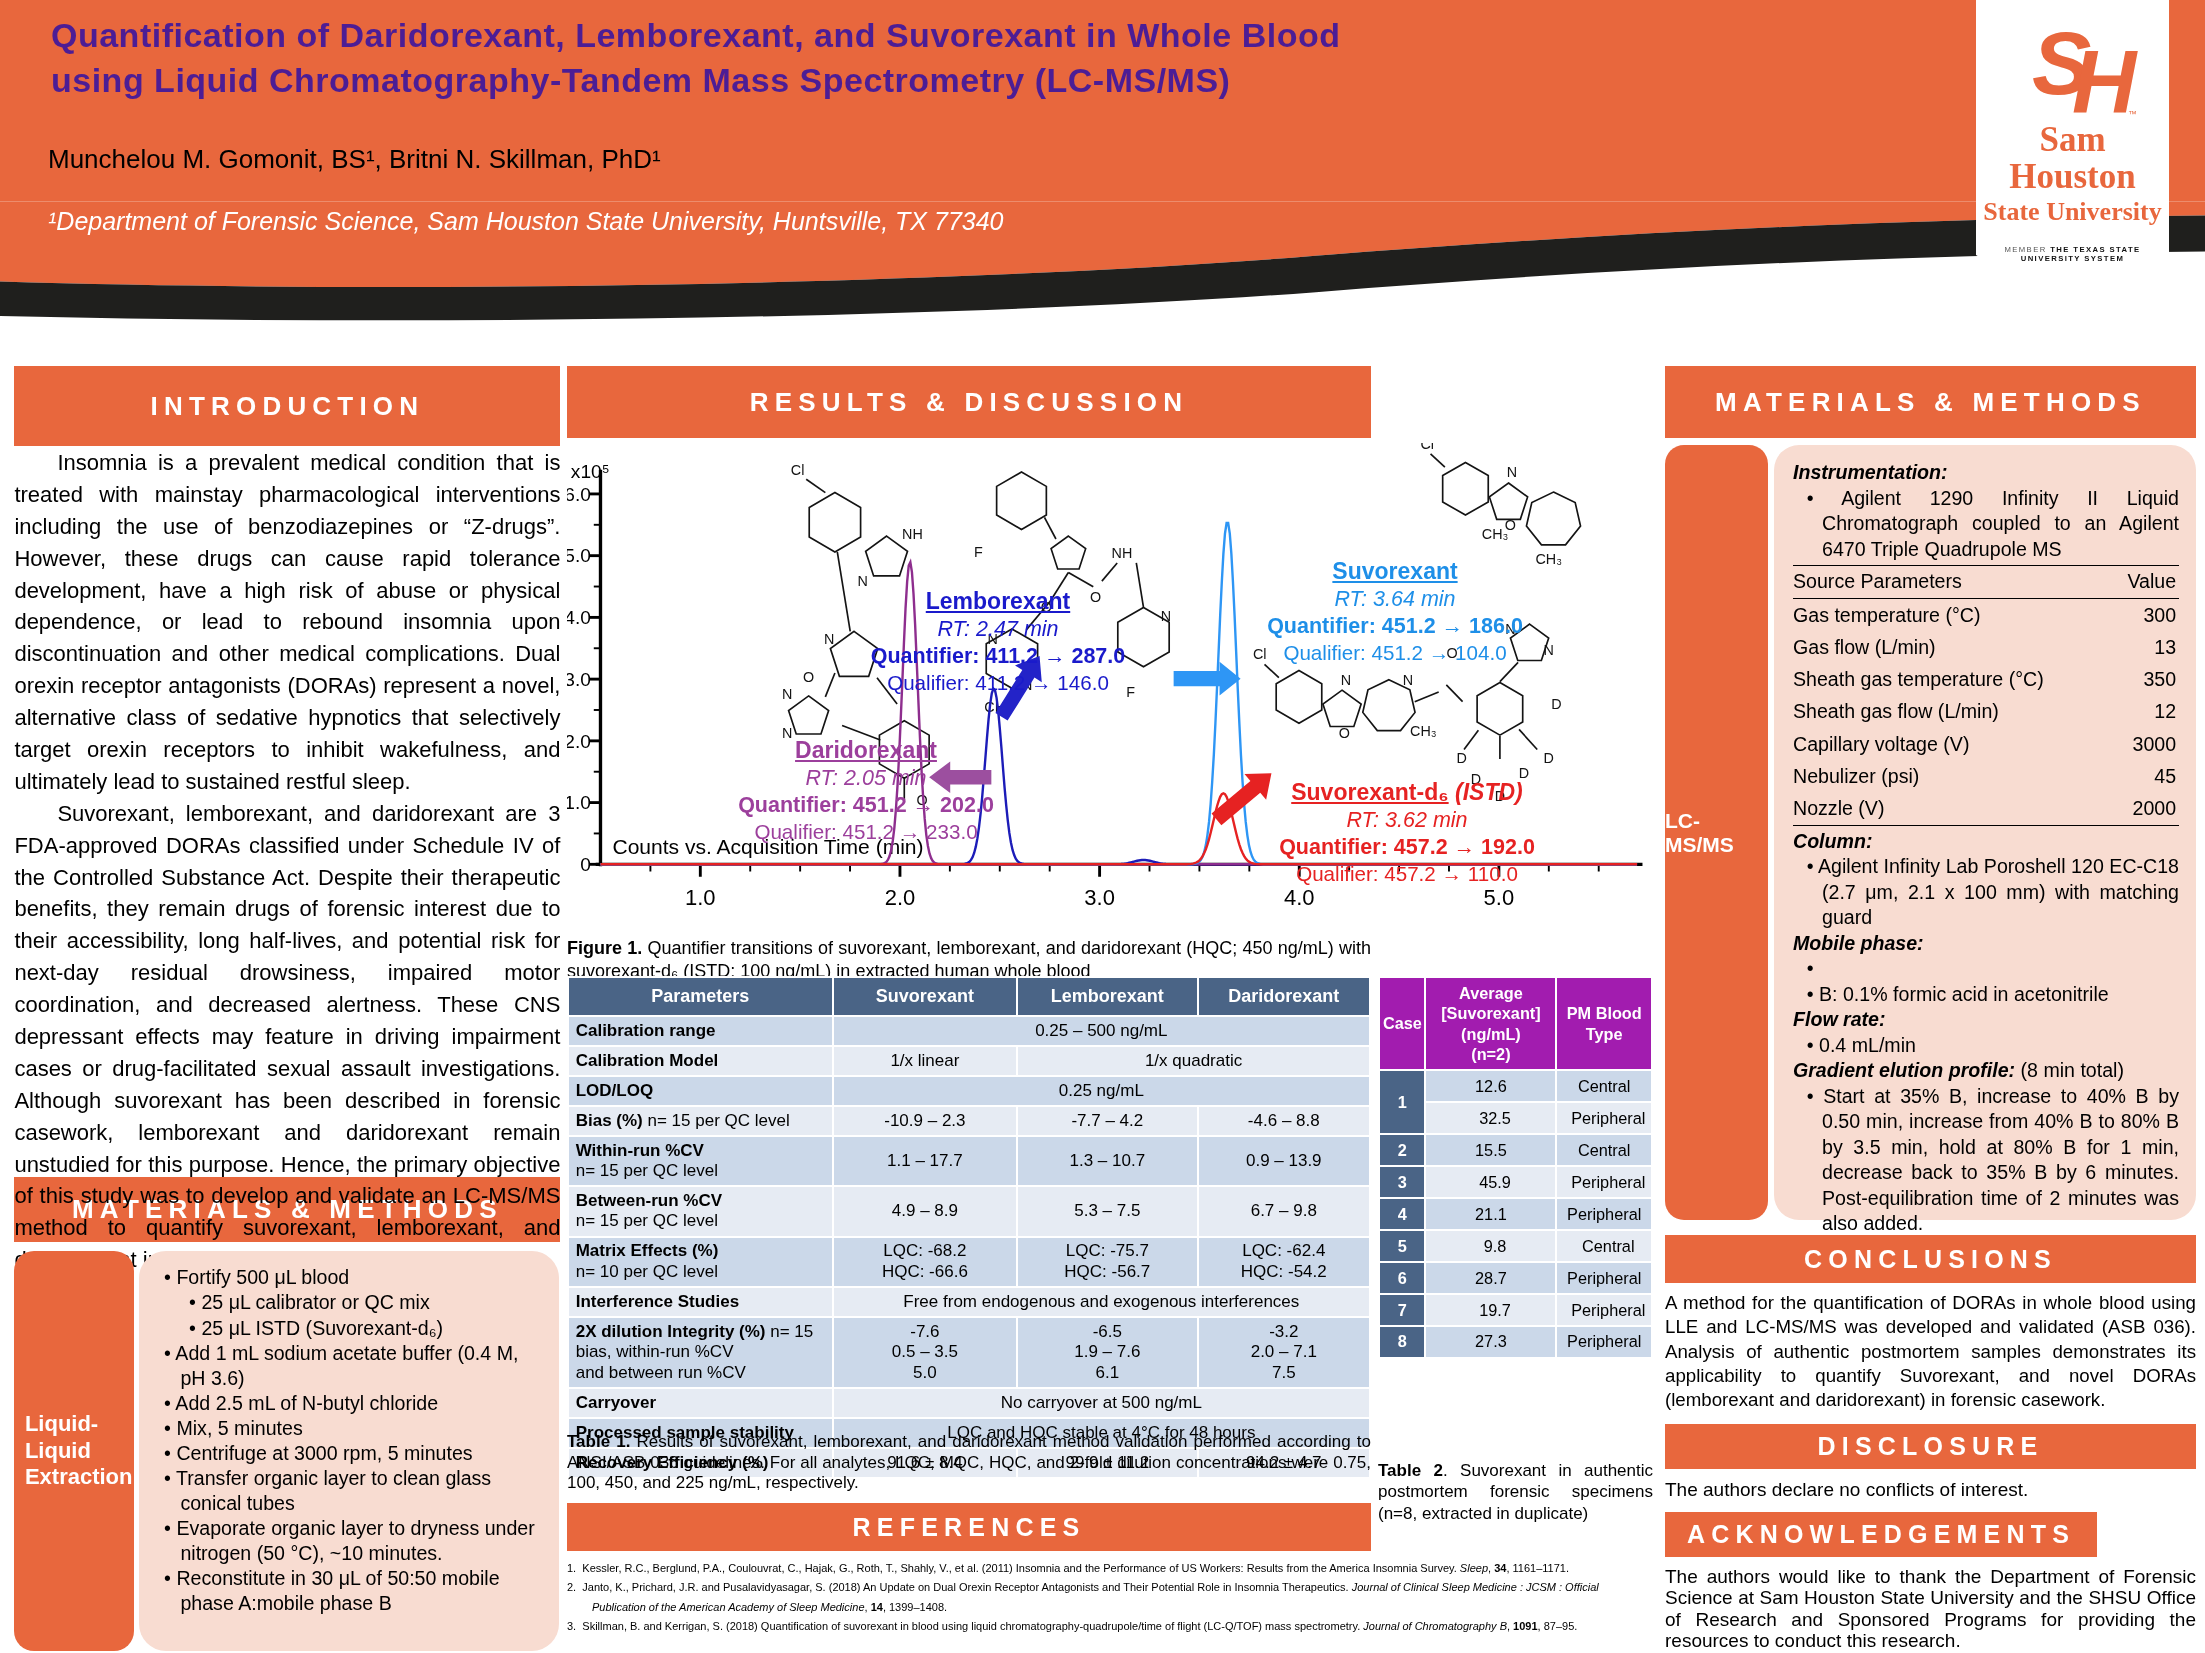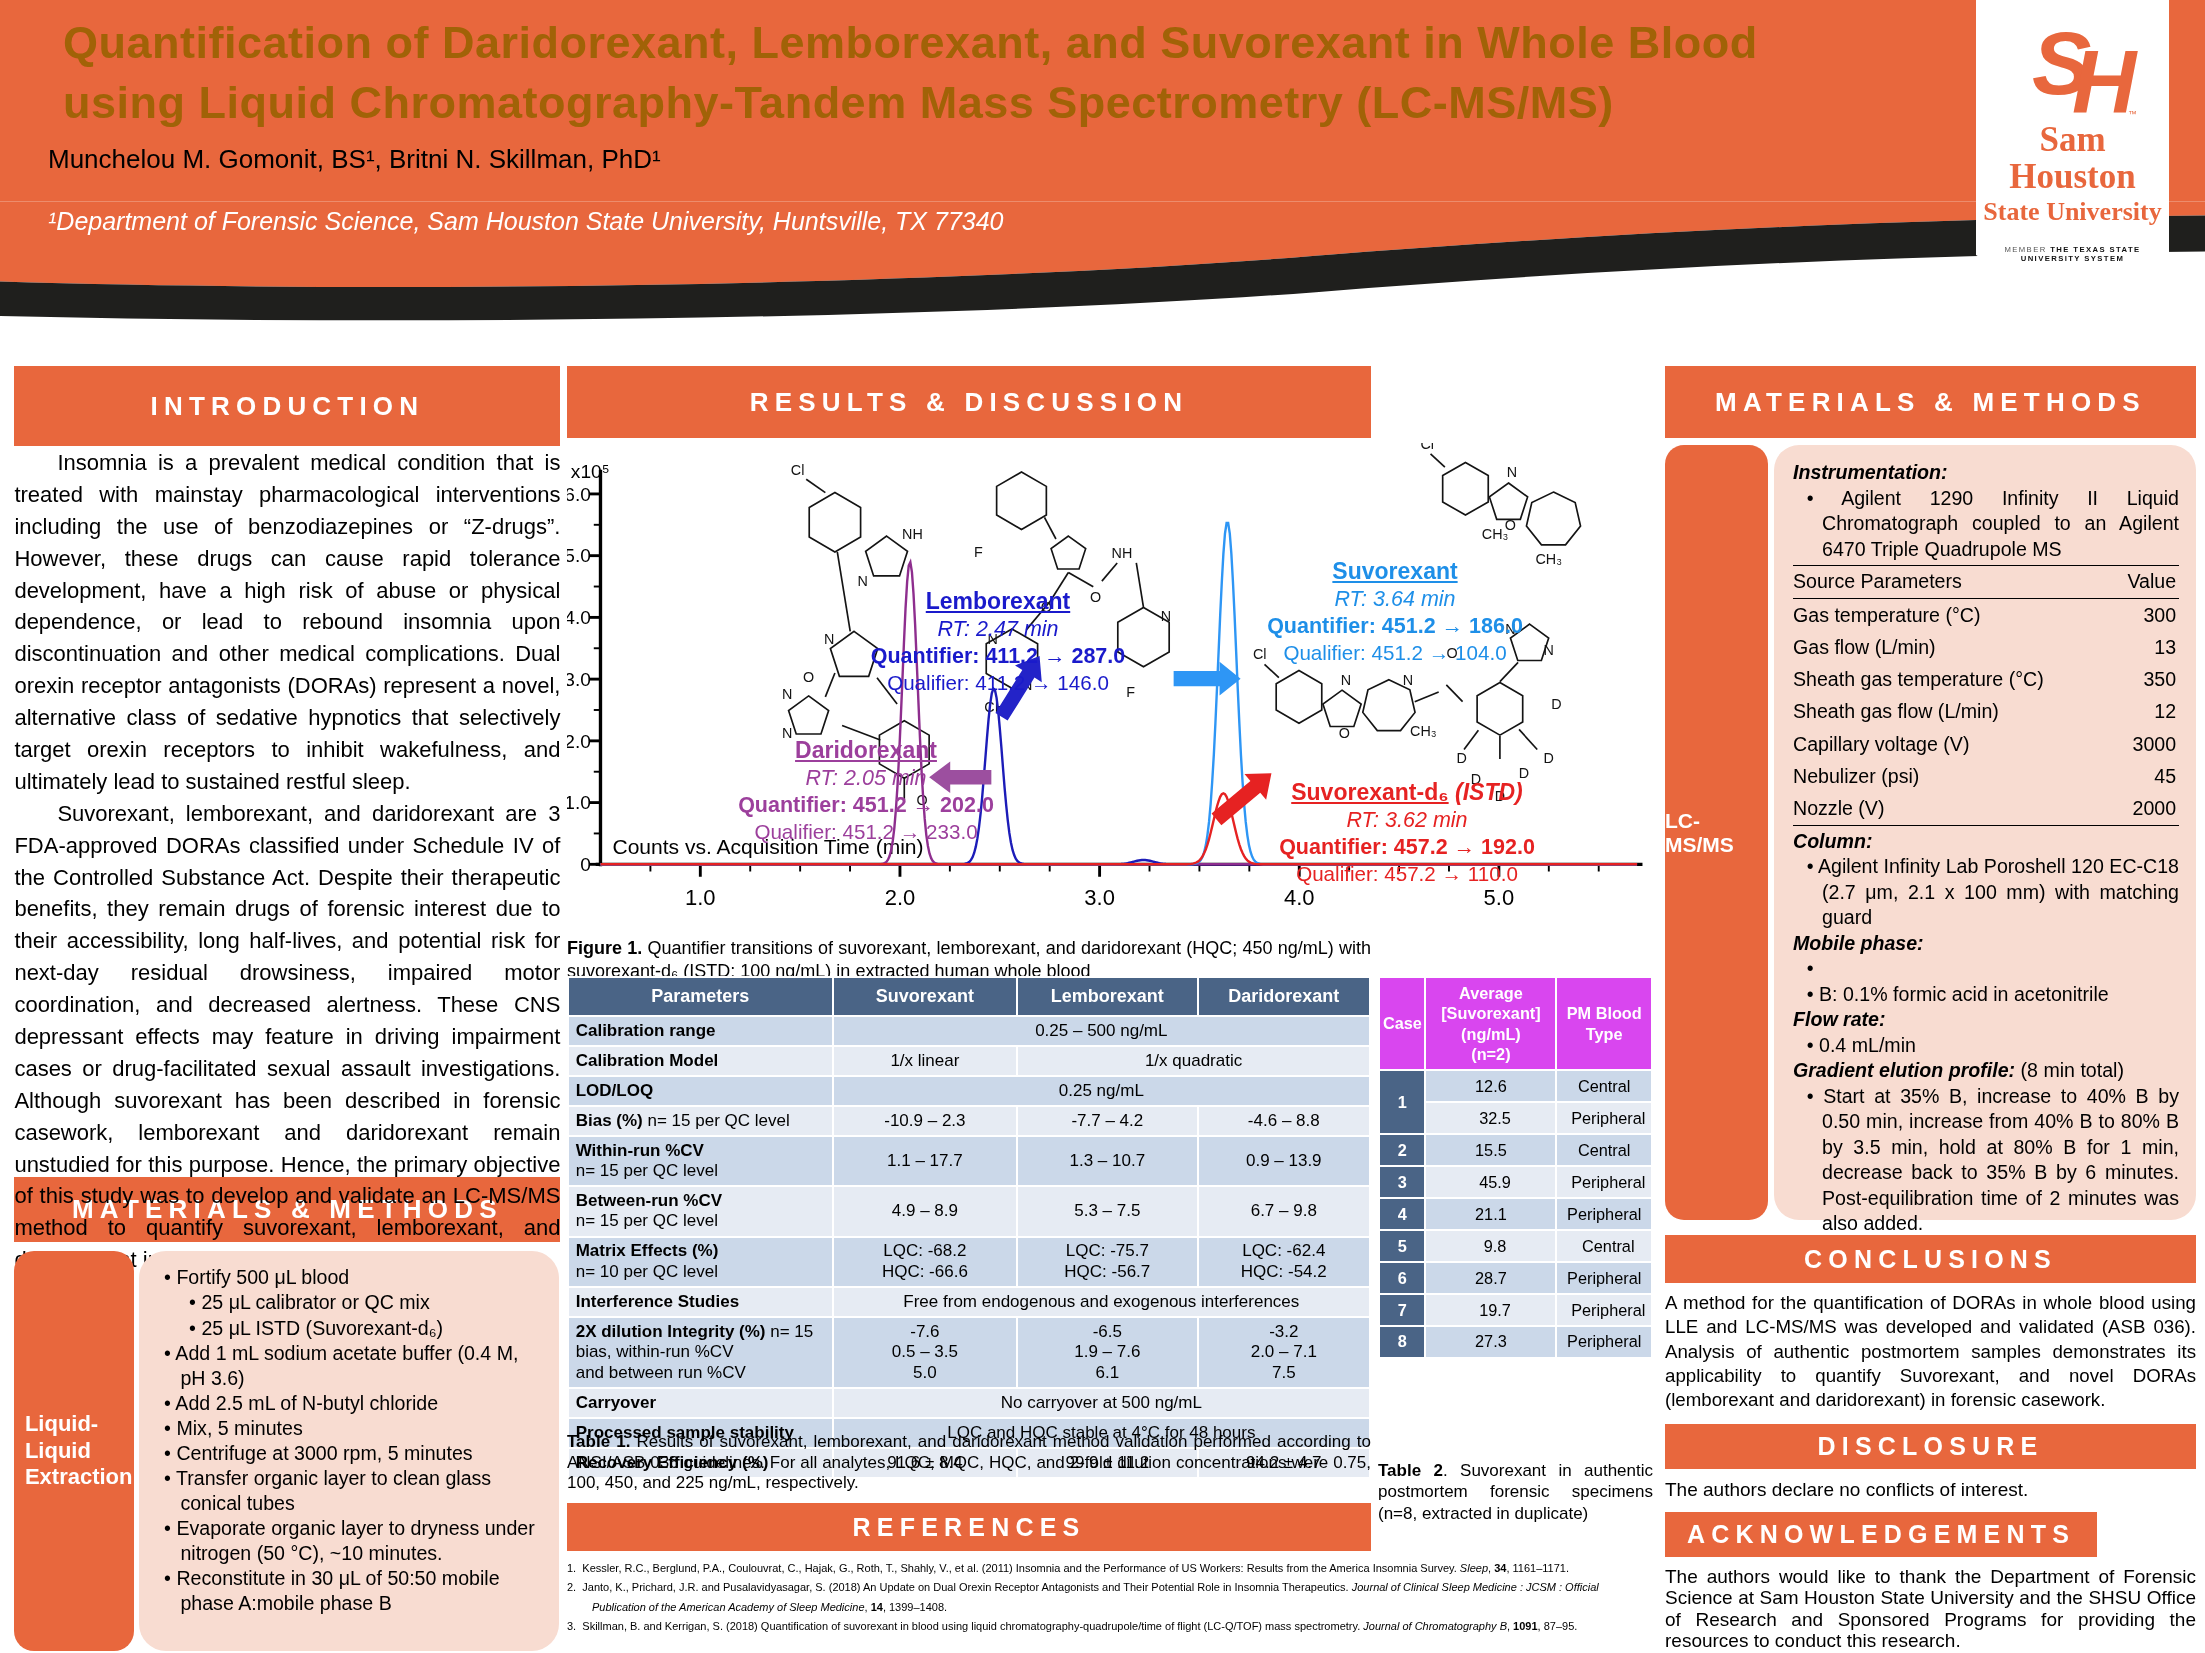--- a/index.html
+++ b/index.html
@@ -1,22 +1,22 @@
 <!DOCTYPE html>
 <html style="font-size:7.7px"><head>
 <meta charset="utf-8">
 <style>
   html,body{margin:0;padding:0;background:#888;}
   #poster{position:relative;width:2205px;height:1654px;background:#ffffff;overflow:hidden;
           font-family:"Liberation Sans","DejaVu Sans",sans-serif;color:#000;}
   
   .header{position:absolute;left:0;top:0;width:2205px;height:201px;background:#E8673D;}
   .header-curve{position:absolute;left:0;top:201px;width:2205px;height:144px;}
-  .title{position:absolute;left:63px;top:13.4px;width:1895px;color:#a16207;font-weight:bold;
-         font-size:45px;line-height:1.32;letter-spacing:0.5px;}
+  .title{position:absolute;left:51px;top:13.4px;width:1895px;color:#4c1d95;font-weight:bold;
+         font-size:34px;line-height:1.32;letter-spacing:0.5px;}
   .authors{position:absolute;left:48px;top:144px;width:1436px;color:#000;font-size:26px;font-weight:500;}
   .affiliation{position:absolute;left:48px;top:207px;width:1627px;color:#fff;font-size:25px;font-style:italic;z-index:3;}
   
   .pennant{position:absolute;left:1976px;top:0;width:193px;height:311px;background:#fff;z-index:6;
            clip-path:polygon(0 0,100% 0,100% 82%,50% 100%,0 82%);text-align:center;}
   .sh-row{margin-top:19px;height:103px;position:relative;}
   .sh-s,.sh-h{position:absolute;font-weight:bold;font-style:italic;color:#E8673D;font-size:89px;line-height:1;}
   .sh-s{left:56px;top:0;}
   .sh-h{left:96px;top:18px;}
   .sh-tm{position:absolute;left:152px;top:90px;font-size:8.6px;color:#E8673D;font-style:normal;}
@@ -63,21 +63,21 @@
   .t1 th,.t1 td{border:2.4px solid #fff;font-size:17px;line-height:1.2;padding:3.8px 6.7px;white-space:pre-line;}
   .t1 thead th{background:#4A6486;color:#fff;font-weight:bold;text-align:center;font-size:18px;padding:7.7px 4.8px;}
   .t1 td.lab{text-align:left;}
   .t1 td.val{text-align:center;}
   .t1 tr.ra td{background:#CBD8E9;}
   .t1 tr.rb td{background:#E6EBF3;}
   .t1 .bld{font-weight:bold;}
   .t1-caption{position:absolute;left:567px;top:1432px;width:804px;font-size:17px;line-height:1.22;text-align:justify;}
   .t2{position:absolute;left:1378px;top:976px;width:275px;table-layout:fixed;}
   .t2 th,.t2 td{border:2.4px solid #fff;font-size:16.3px;line-height:1.25;padding:4.8px 2.9px;text-align:center;white-space:pre-line;}
-  .t2 thead th{background:#d946ef;color:#fff;font-weight:bold;}
+  .t2 thead th{background:#a21caf;color:#fff;font-weight:bold;}
   .t2 td.case{background:#4A6486;color:#fff;font-weight:bold;}
   .t2 tr.ra td.d{background:#CBD8E9;}
   .t2 tr.rb td.d{background:#E6EBF3;padding-left:11px;}
   .t2-caption{position:absolute;left:1378px;top:1460px;width:275px;font-size:17px;line-height:1.25;text-align:justify;}
   
   .methods{position:absolute;left:1665px;top:445px;width:531px;height:775px;}
   .m-label{position:absolute;left:0;top:0;width:103px;height:100%;background:#E8673D;border-radius:19px;
            color:#fff;font-weight:bold;font-size:21px;display:flex;align-items:center;justify-content:center;}
   .m-panel{position:absolute;left:109px;top:0;width:422px;height:100%;background:#F8DCD1;border-radius:25px;
            box-sizing:border-box;padding:15.3px 17px 9.6px 19px;font-size:19.6px;line-height:1.3;}

